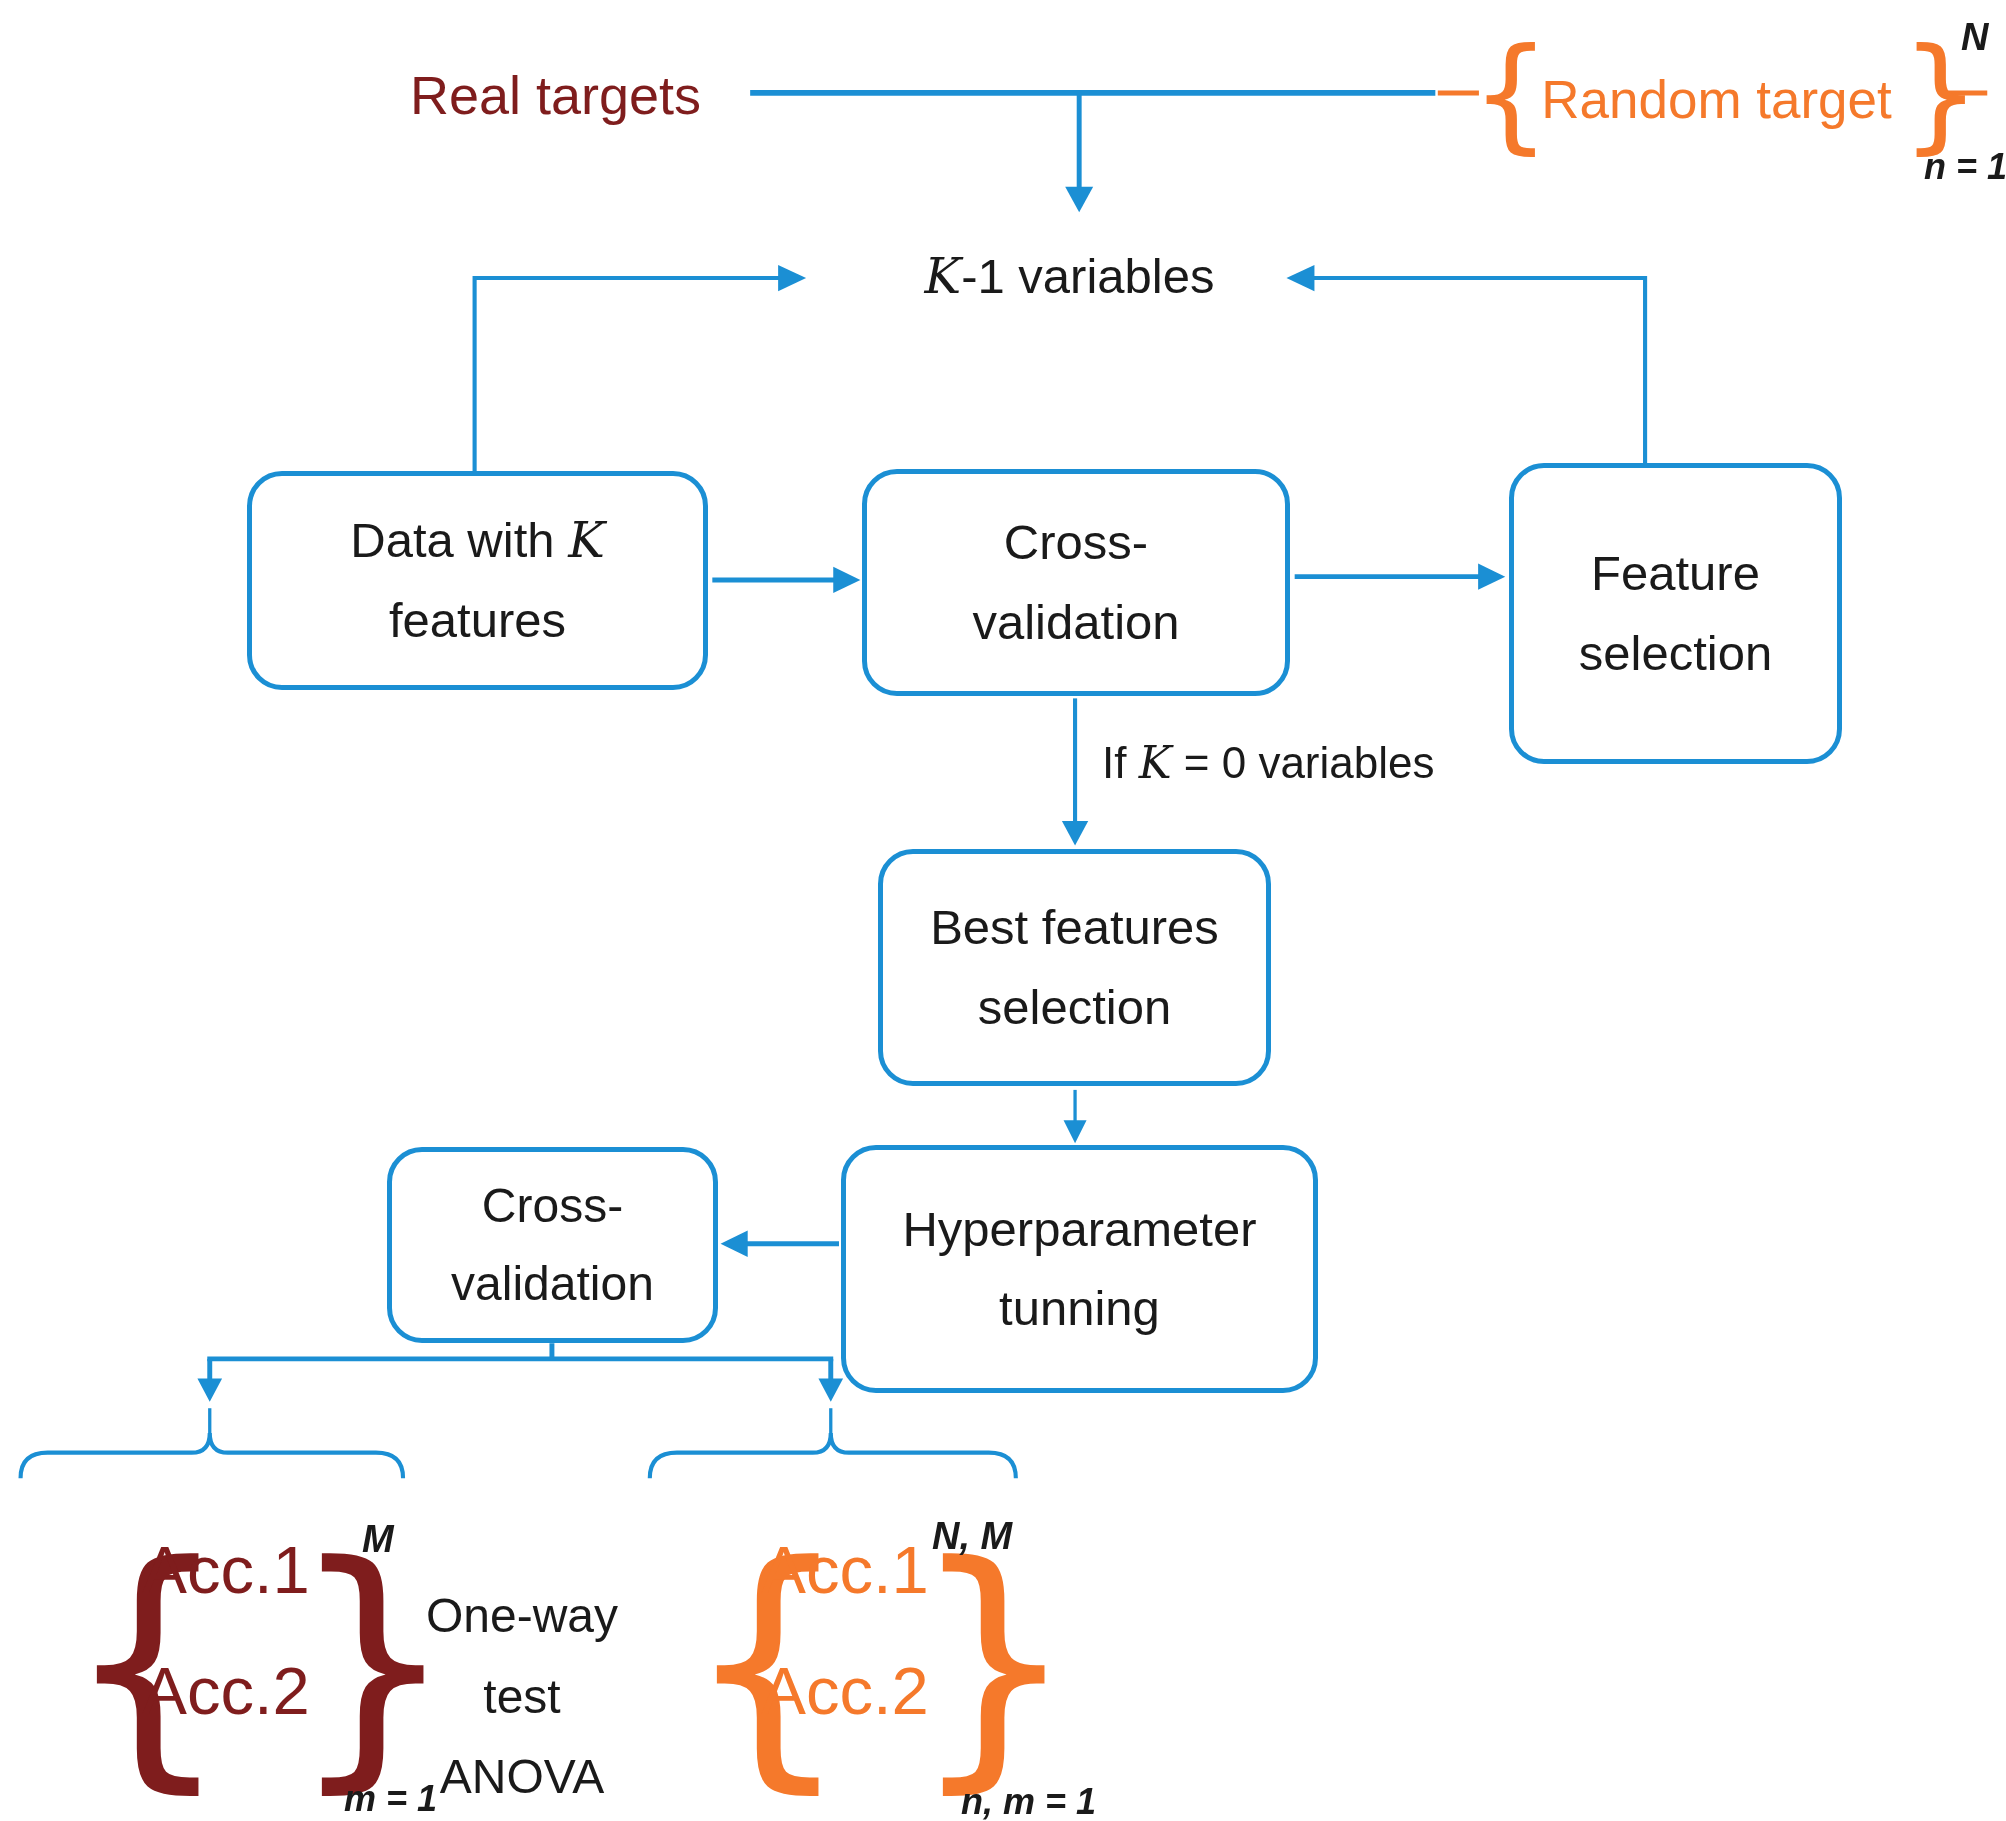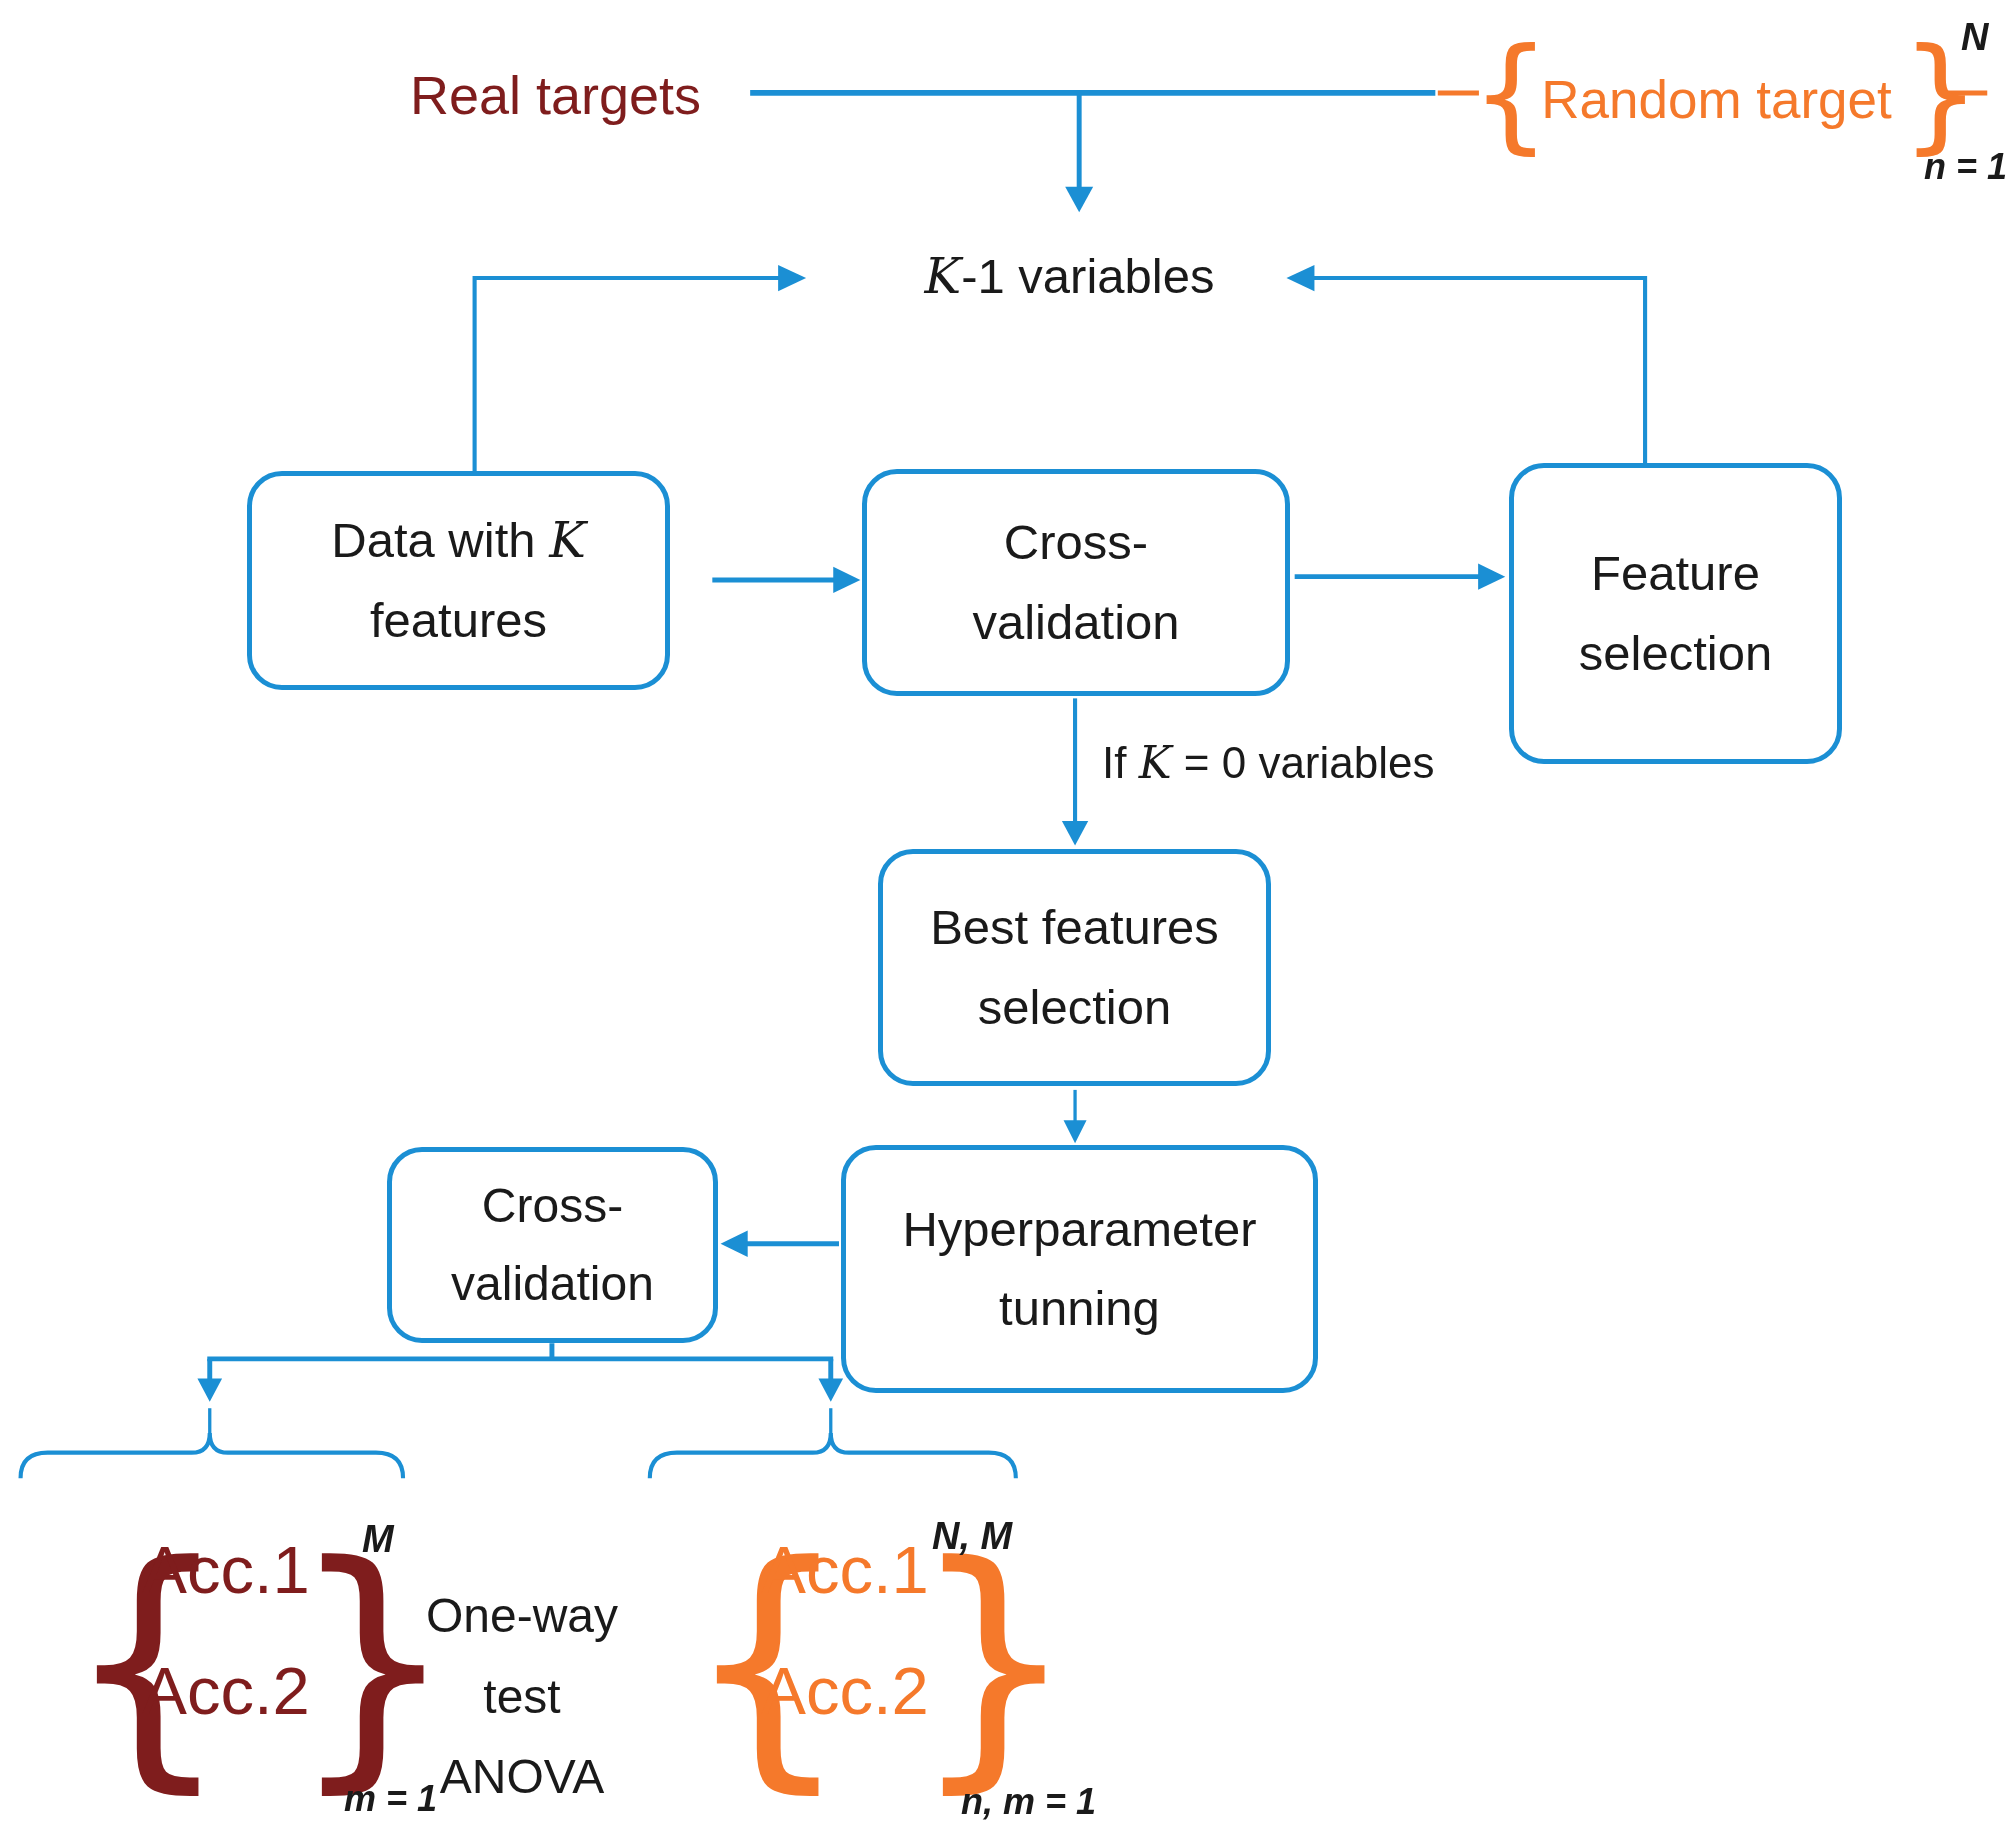--- a/index.html
+++ b/index.html
@@ -100,21 +100,21 @@
   <div class="lbl green-text" style="left:354px;top:64px;width:403px;font-size:54px;text-align:center;">Real targets</div>
 
   <div class="vbrace orange-text" style="left:1471px;top:18px;font-size:125px;line-height:151px;">{</div>
   <div class="lbl orange-text" style="left:1523px;top:69px;width:387px;font-size:53px;text-align:center;">Random target</div>
   <div class="vbrace orange-text" style="left:1901px;top:18px;font-size:125px;line-height:151px;">}</div>
   <div class="lbl idx" style="left:1961px;top:16.4px;font-size:38px;">N</div>
   <div class="lbl idx" style="left:1924px;top:146px;font-size:36px;">n = 1</div>
 
   <div class="lbl" style="left:839px;top:248px;width:461px;font-size:49px;text-align:center;"><span class="k-italic">K</span><span>-1 variables</span></div>
 
-  <div class="node" style="left:247px;top:471px;width:423px;height:219px;">
+  <div class="node" style="left:247px;top:471px;width:461px;height:219px;">
     <div><span>Data with </span><span class="k-italic">K</span></div>
     <div>features</div>
   </div>
 
   <div class="node" style="left:862px;top:469px;width:428px;height:227px;">
     <div>Cross-</div>
     <div>validation</div>
   </div>
 
   <div class="node" style="left:1509px;top:463px;width:333px;height:301px;">

